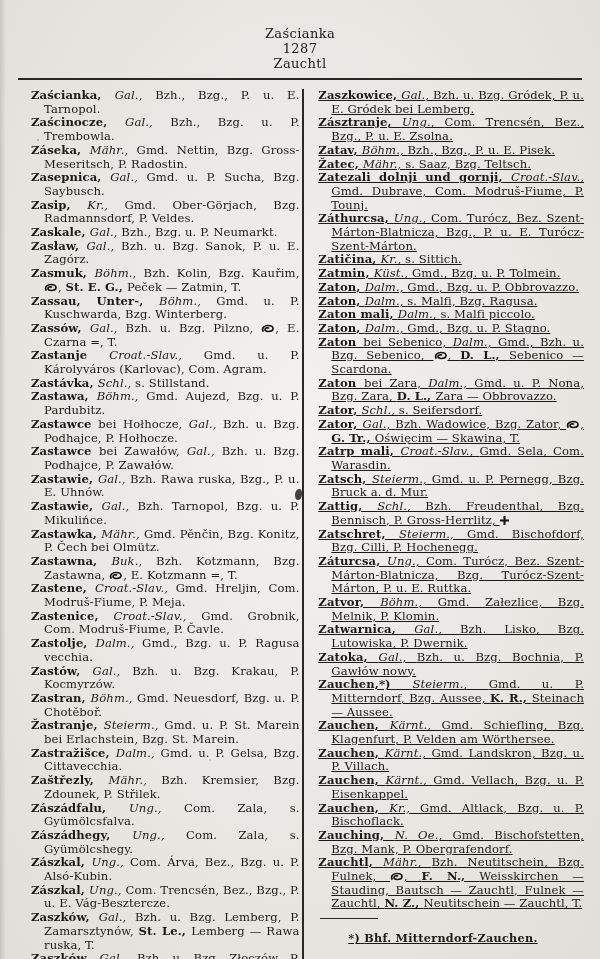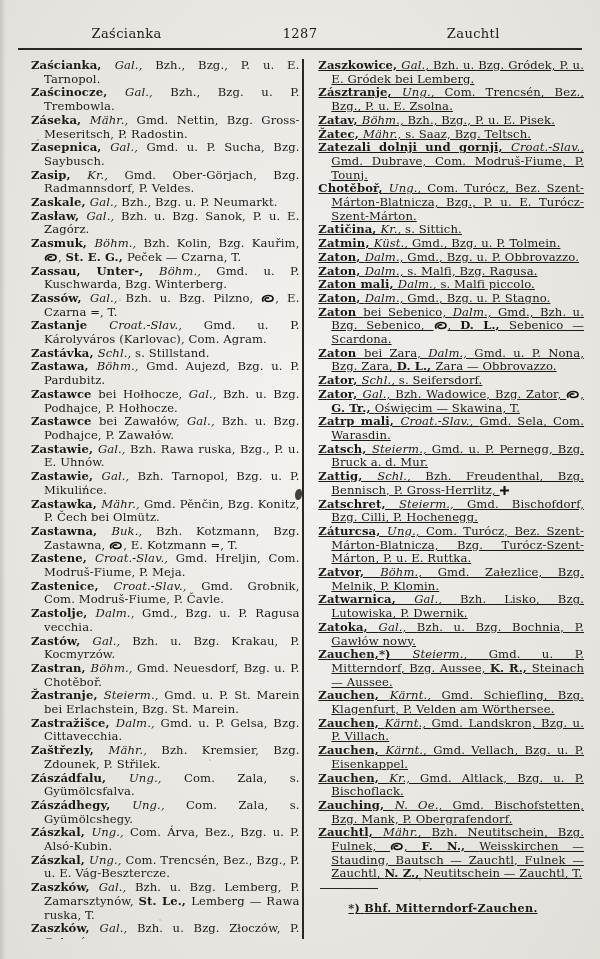--- a/index.html
+++ b/index.html
@@ -20,21 +20,21 @@
       radial-gradient(circle at 210px 760px, rgba(50,46,40,.18) .6px, transparent 1.5px),
       radial-gradient(circle at 330px 180px, rgba(50,46,40,.20) .6px, transparent 1.5px),
       radial-gradient(circle at 470px 420px, rgba(50,46,40,.22) .6px, transparent 1.6px),
       radial-gradient(circle at 540px 700px, rgba(50,46,40,.18) .6px, transparent 1.5px),
       radial-gradient(circle at 420px 880px, rgba(50,46,40,.20) .6px, transparent 1.6px),
       radial-gradient(circle at 160px 920px, rgba(50,46,40,.18) .6px, transparent 1.5px),
       linear-gradient(to right, rgba(30,28,24,.14), rgba(30,28,24,0) 6px),
       radial-gradient(ellipse at 50% 45%, rgba(255,255,255,.35), rgba(120,112,100,.10));
   }
   header.page-header{
-    display:grid;grid-template-columns:1fr 1fr 1fr;
+    display:grid;grid-template-columns:1fr;
     font-size:13px;letter-spacing:.4px;
     padding:0 24px;
   }
   header.page-header span{text-align:center;}
   .header-rule{height:2px;background:#2a2822;margin:7px 2px 0 2px;}
   .columns{display:flex;align-items:stretch;margin-top:9px;height:880px;}
   .col{width:283px;overflow:hidden;}
   .col-left{padding-right:3px;margin-left:15px;}
   .col-right{padding-left:14px;width:280px;text-decoration:underline;}
   .divider{width:2px;background:#2a2822;}
@@ -72,21 +72,21 @@
     <div class="col col-left">
         <p class="entry"><span class="s-b">Zaścianka, </span><span class="s-i">Gal., </span><span class="s-p">Bzh., Bzg., P. u. E. Tarnopol.</span></p>
         <p class="entry"><span class="s-b">Zaścinocze, </span><span class="s-i">Gal., </span><span class="s-p">Bzh., Bzg. u. P. Trembowla.</span></p>
         <p class="entry"><span class="s-b">Záseka, </span><span class="s-i">Mähr., </span><span class="s-p">Gmd. Nettin, Bzg. Gross-Meseritsch, P. Radostin.</span></p>
         <p class="entry"><span class="s-b">Zasepnica, </span><span class="s-i">Gal., </span><span class="s-p">Gmd. u. P. Sucha, Bzg. Saybusch.</span></p>
         <p class="entry"><span class="s-b">Zasip, </span><span class="s-i">Kr., </span><span class="s-p">Gmd. Ober-Görjach, Bzg. Radmannsdorf, P. Veldes.</span></p>
         <p class="entry"><span class="s-b">Zaskale, </span><span class="s-i">Gal., </span><span class="s-p">Bzh., Bzg. u. P. Neumarkt.</span></p>
         <p class="entry"><span class="s-b">Zasław, </span><span class="s-i">Gal., </span><span class="s-p">Bzh. u. Bzg. Sanok, P. u. E. Zagórz.</span></p>
         <p class="entry"><span class="s-b">Zasmuk, </span><span class="s-i">Böhm., </span><span class="s-p">Bzh. Kolin, Bzg. Kauřim, </span><span class="icon"><svg width="14" height="9" viewBox="0 0 28 18" aria-hidden="true">
               <path d="M4 14 C 1 8 7 3 14 3 c 7 0 10 3 10 6 c 0 4 -5 6 -10 6 c -4 0 -6 -2 -6 -4 c 0 -3 4 -4 7 -3" fill="none" stroke="#15130f" stroke-width="3.4" stroke-linecap="round"></path>
-            </svg></span><span class="s-p">, </span><span class="s-b">St. E. G., </span><span class="s-p">Peček — Czarna, T.</span></p>
+            </svg></span><span class="s-p">, </span><span class="s-b">St. E. G., </span><span class="s-p">Peček — Zatmin, T.</span></p>
         <p class="entry"><span class="s-b">Zassau, Unter-, </span><span class="s-i">Böhm., </span><span class="s-p">Gmd. u. P. Kuschwarda, Bzg. Winterberg.</span></p>
         <p class="entry"><span class="s-b">Zassów, </span><span class="s-i">Gal., </span><span class="s-p">Bzh. u. Bzg. Pilzno, </span><span class="icon"><svg width="14" height="9" viewBox="0 0 28 18" aria-hidden="true">
               <path d="M4 14 C 1 8 7 3 14 3 c 7 0 10 3 10 6 c 0 4 -5 6 -10 6 c -4 0 -6 -2 -6 -4 c 0 -3 4 -4 7 -3" fill="none" stroke="#15130f" stroke-width="3.4" stroke-linecap="round"></path>
             </svg></span><span class="s-p">, E. Czarna =, T.</span></p>
         <p class="entry"><span class="s-b">Zastanje </span><span class="s-i">Croat.-Slav., </span><span class="s-p">Gmd. u. P. Károlyváros (Karlovac), Com. Agram.</span></p>
         <p class="entry"><span class="s-b">Zastávka, </span><span class="s-i">Schl., </span><span class="s-p">s. Stillstand.</span></p>
         <p class="entry"><span class="s-b">Zastawa, </span><span class="s-i">Böhm., </span><span class="s-p">Gmd. Aujezd, Bzg. u. P. Pardubitz.</span></p>
         <p class="entry"><span class="s-b">Zastawce </span><span class="s-p">bei Hołhocze, </span><span class="s-i">Gal., </span><span class="s-p">Bzh. u. Bzg. Podhajce, P. Hołhocze.</span></p>
         <p class="entry"><span class="s-b">Zastawce </span><span class="s-p">bei Zawałów, </span><span class="s-i">Gal., </span><span class="s-p">Bzh. u. Bzg. Podhajce, P. Zawałów.</span></p>
         <p class="entry"><span class="s-b">Zastawie, </span><span class="s-i">Gal., </span><span class="s-p">Bzh. Rawa ruska, Bzg., P. u. E. Uhnów.</span></p>
@@ -111,21 +111,21 @@
         <p class="entry"><span class="s-b">Zaszków, </span><span class="s-i">Gal., </span><span class="s-p">Bzh. u. Bzg. Złoczów, P. Gołogóry.</span></p>
       </div>
     <div class="divider"></div>
     <div class="col col-right">
       <div>
           <p class="entry"><span class="s-b">Zaszkowice, </span><span class="s-i">Gal., </span><span class="s-p">Bzh. u. Bzg. Gródek, P. u. E. Gródek bei Lemberg.</span></p>
           <p class="entry"><span class="s-b">Zásztranje, </span><span class="s-i">Ung., </span><span class="s-p">Com. Trencsén, Bez., Bzg., P. u. E. Zsolna.</span></p>
           <p class="entry"><span class="s-b">Zatav, </span><span class="s-i">Böhm., </span><span class="s-p">Bzh., Bzg., P. u. E. Pisek.</span></p>
           <p class="entry"><span class="s-b">Žatec, </span><span class="s-i">Mähr., </span><span class="s-p">s. Saaz, Bzg. Teltsch.</span></p>
           <p class="entry"><span class="s-b">Zatezali dolnji und gornji, </span><span class="s-i">Croat.-Slav., </span><span class="s-p">Gmd. Dubrave, Com. Modruš-Fiume, P. Tounj.</span></p>
-          <p class="entry"><span class="s-b">Chotěboř, </span><span class="s-i">Ung., </span><span class="s-p">Com. Turócz, Bez. Szent-Márton-Blatnicza, Bzg., P. u. E. Turócz-Szent-Márton.</span></p>
+          <p class="entry"><span class="s-b">Záthurcsa, </span><span class="s-i">Ung., </span><span class="s-p">Com. Turócz, Bez. Szent-Márton-Blatnicza, Bzg., P. u. E. Turócz-Szent-Márton.</span></p>
           <p class="entry"><span class="s-b">Zatičina, </span><span class="s-i">Kr., </span><span class="s-p">s. Sittich.</span></p>
           <p class="entry"><span class="s-b">Zatmin, </span><span class="s-i">Küst., </span><span class="s-p">Gmd., Bzg. u. P. Tolmein.</span></p>
           <p class="entry"><span class="s-b">Zaton, </span><span class="s-i">Dalm., </span><span class="s-p">Gmd., Bzg. u. P. Obbrovazzo.</span></p>
           <p class="entry"><span class="s-b">Zaton, </span><span class="s-i">Dalm., </span><span class="s-p">s. Malfi, Bzg. Ragusa.</span></p>
           <p class="entry"><span class="s-b">Zaton mali, </span><span class="s-i">Dalm., </span><span class="s-p">s. Malfi piccolo.</span></p>
           <p class="entry"><span class="s-b">Zaton, </span><span class="s-i">Dalm., </span><span class="s-p">Gmd., Bzg. u. P. Stagno.</span></p>
           <p class="entry"><span class="s-b">Zaton </span><span class="s-p">bei Sebenico, </span><span class="s-i">Dalm., </span><span class="s-p">Gmd., Bzh. u. Bzg. Sebenico, </span><span class="icon"><svg width="14" height="9" viewBox="0 0 28 18" aria-hidden="true">
                 <path d="M4 14 C 1 8 7 3 14 3 c 7 0 10 3 10 6 c 0 4 -5 6 -10 6 c -4 0 -6 -2 -6 -4 c 0 -3 4 -4 7 -3" fill="none" stroke="#15130f" stroke-width="3.4" stroke-linecap="round"></path>
               </svg></span><span class="s-p">, </span><span class="s-b">D. L., </span><span class="s-p">Sebenico — Scardona.</span></p>
           <p class="entry"><span class="s-b">Zaton </span><span class="s-p">bei Zara, </span><span class="s-i">Dalm., </span><span class="s-p">Gmd. u. P. Nona, Bzg. Zara, </span><span class="s-b">D. L., </span><span class="s-p">Zara — Obbrovazzo.</span></p>

